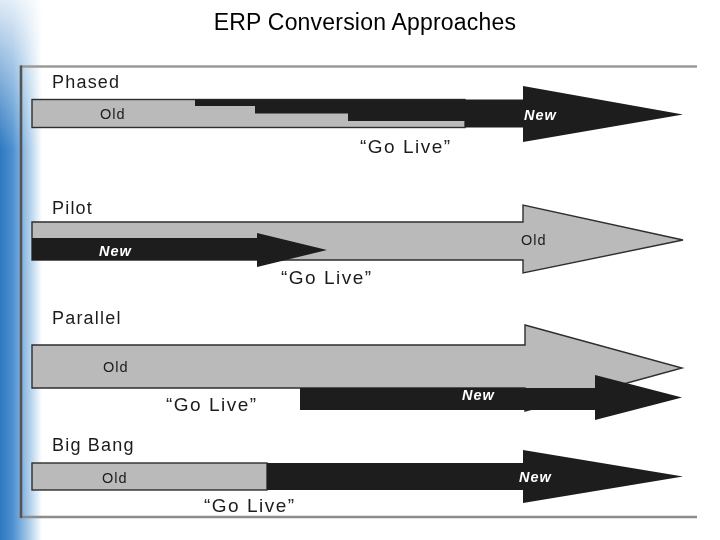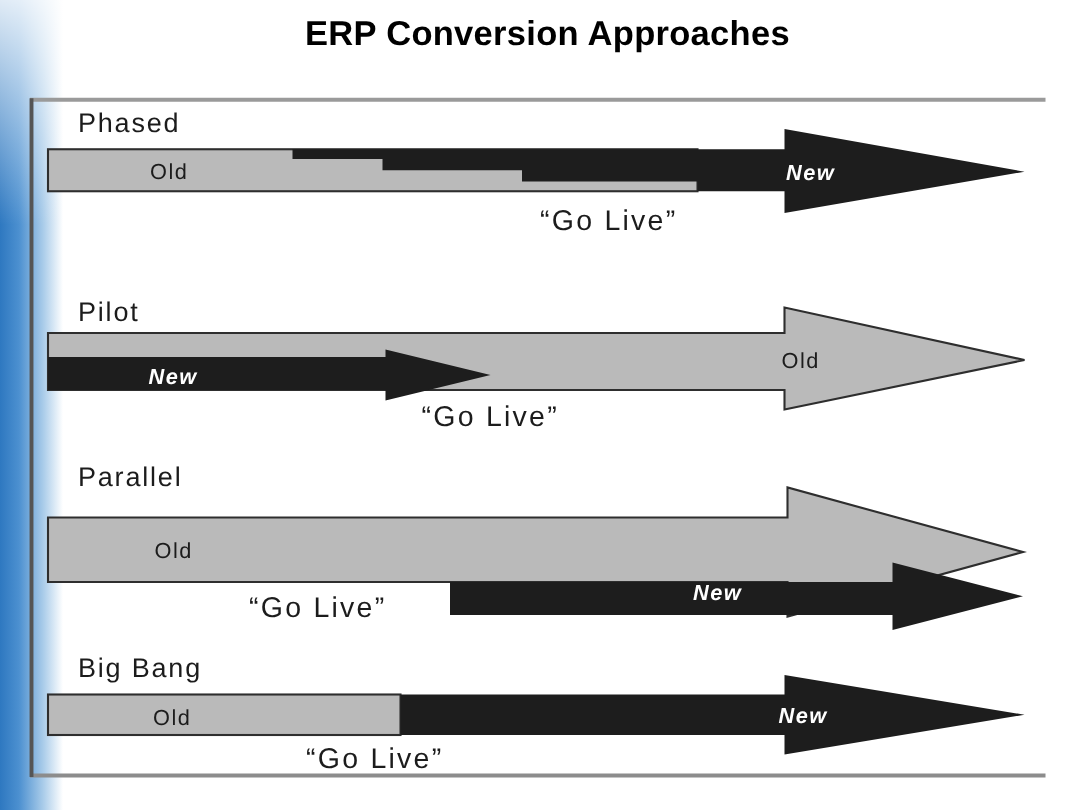--- a/index.html
+++ b/index.html
@@ -3,21 +3,21 @@
 <meta charset="utf-8">
 <style>
   html,body{margin:0;padding:0;background:#fff;}
   .slide{position:relative;width:720px;height:540px;background:#ffffff;overflow:hidden;
          font-family:"Liberation Sans",sans-serif;}
   .accent{position:absolute;left:0;top:0;width:42px;height:540px;
           background:linear-gradient(to right,#2e78c0 0%,#4c90d0 30%,#a8cbe9 68%,#ffffff 100%);}
   .accent .fade{position:absolute;left:0;top:0;width:100%;height:150px;
           background:linear-gradient(to bottom,rgba(255,255,255,0.85) 0%,rgba(255,255,255,0) 100%);}
   .title{position:absolute;top:9px;left:0;width:720px;margin:0;padding-left:10px;box-sizing:border-box;
-         text-align:center;font-size:23px;font-weight:bold;color:#000;letter-spacing:0.2px;}
+         text-align:center;font-size:23px;font-weight:normal;color:#000;letter-spacing:0.2px;}
   svg.diagram{position:absolute;left:0;top:0;width:720px;height:540px;}
   .gray{fill:#bababa;stroke:#2e2e2e;stroke-width:1.4;}
   .black{fill:#1d1d1d;stroke:none;}
   text{fill:#1c1c1c;}
   .sec{font-size:18px;letter-spacing:1.2px;}
   .lbl{font-size:14.5px;letter-spacing:1px;}
   .new{font-size:14.5px;letter-spacing:1px;fill:#ffffff;font-style:italic;font-weight:bold;}
   .gol{font-size:19px;letter-spacing:1.5px;}
 </style>
 </head>

